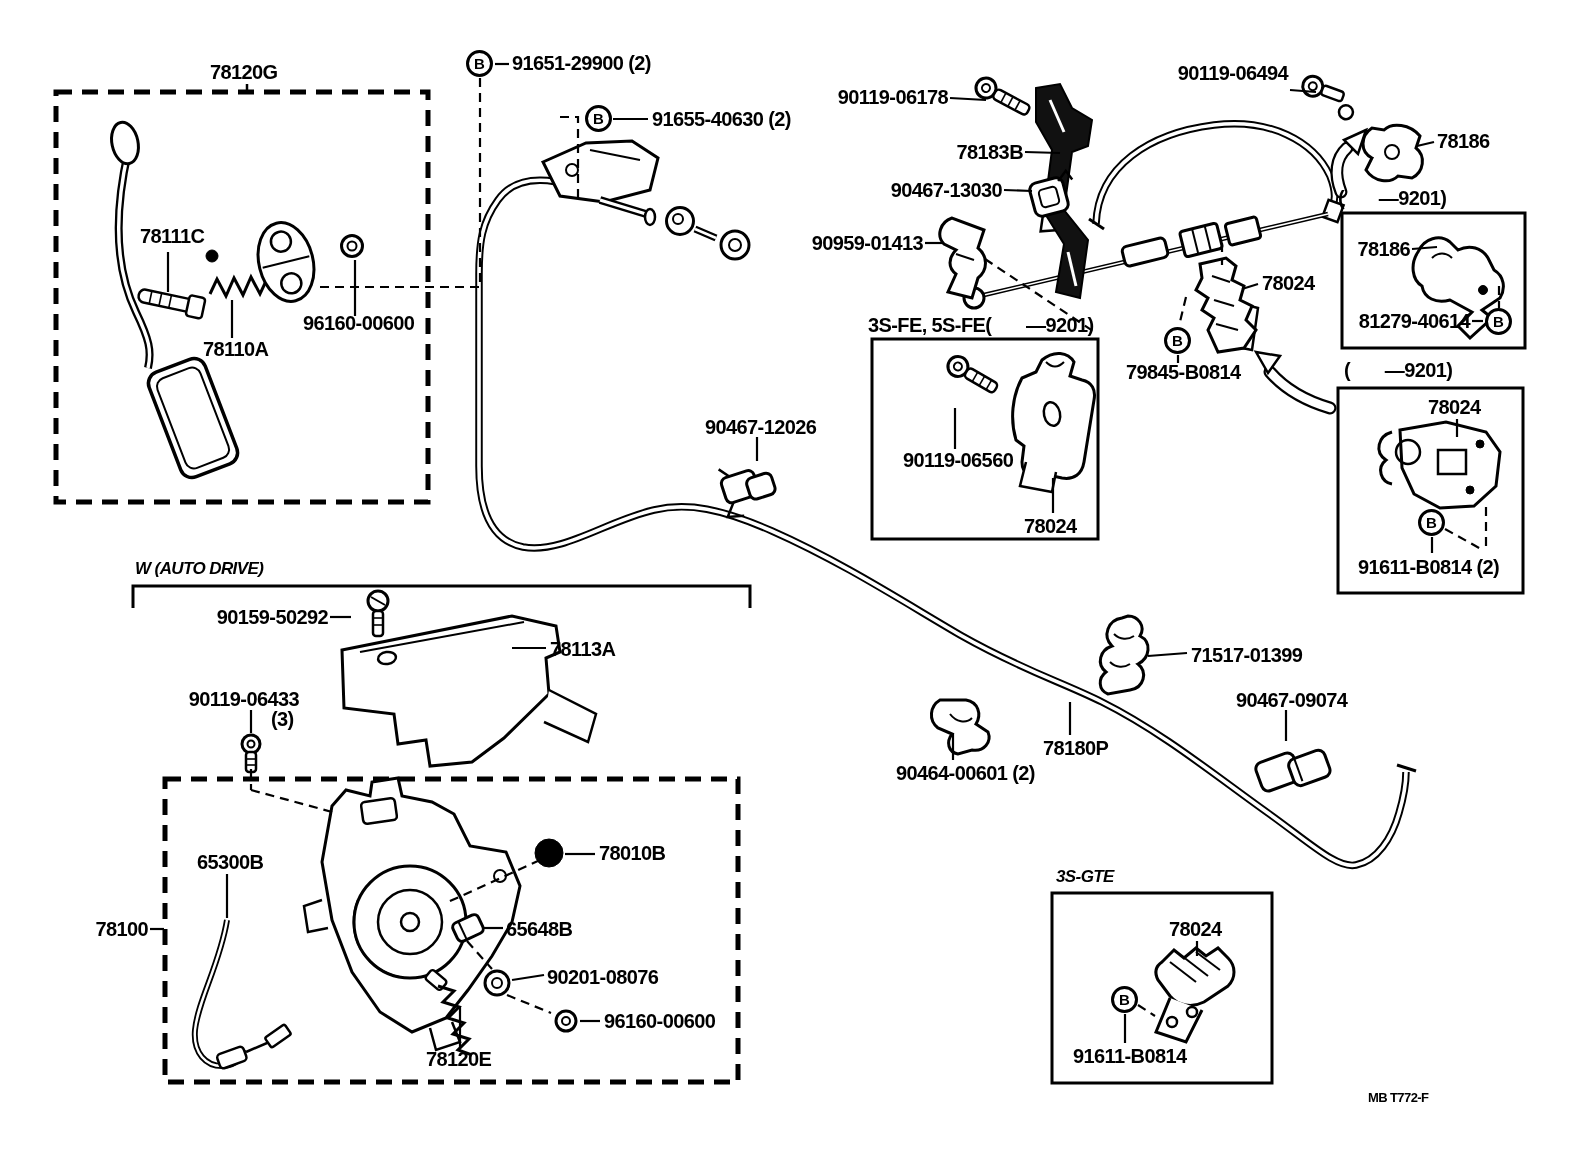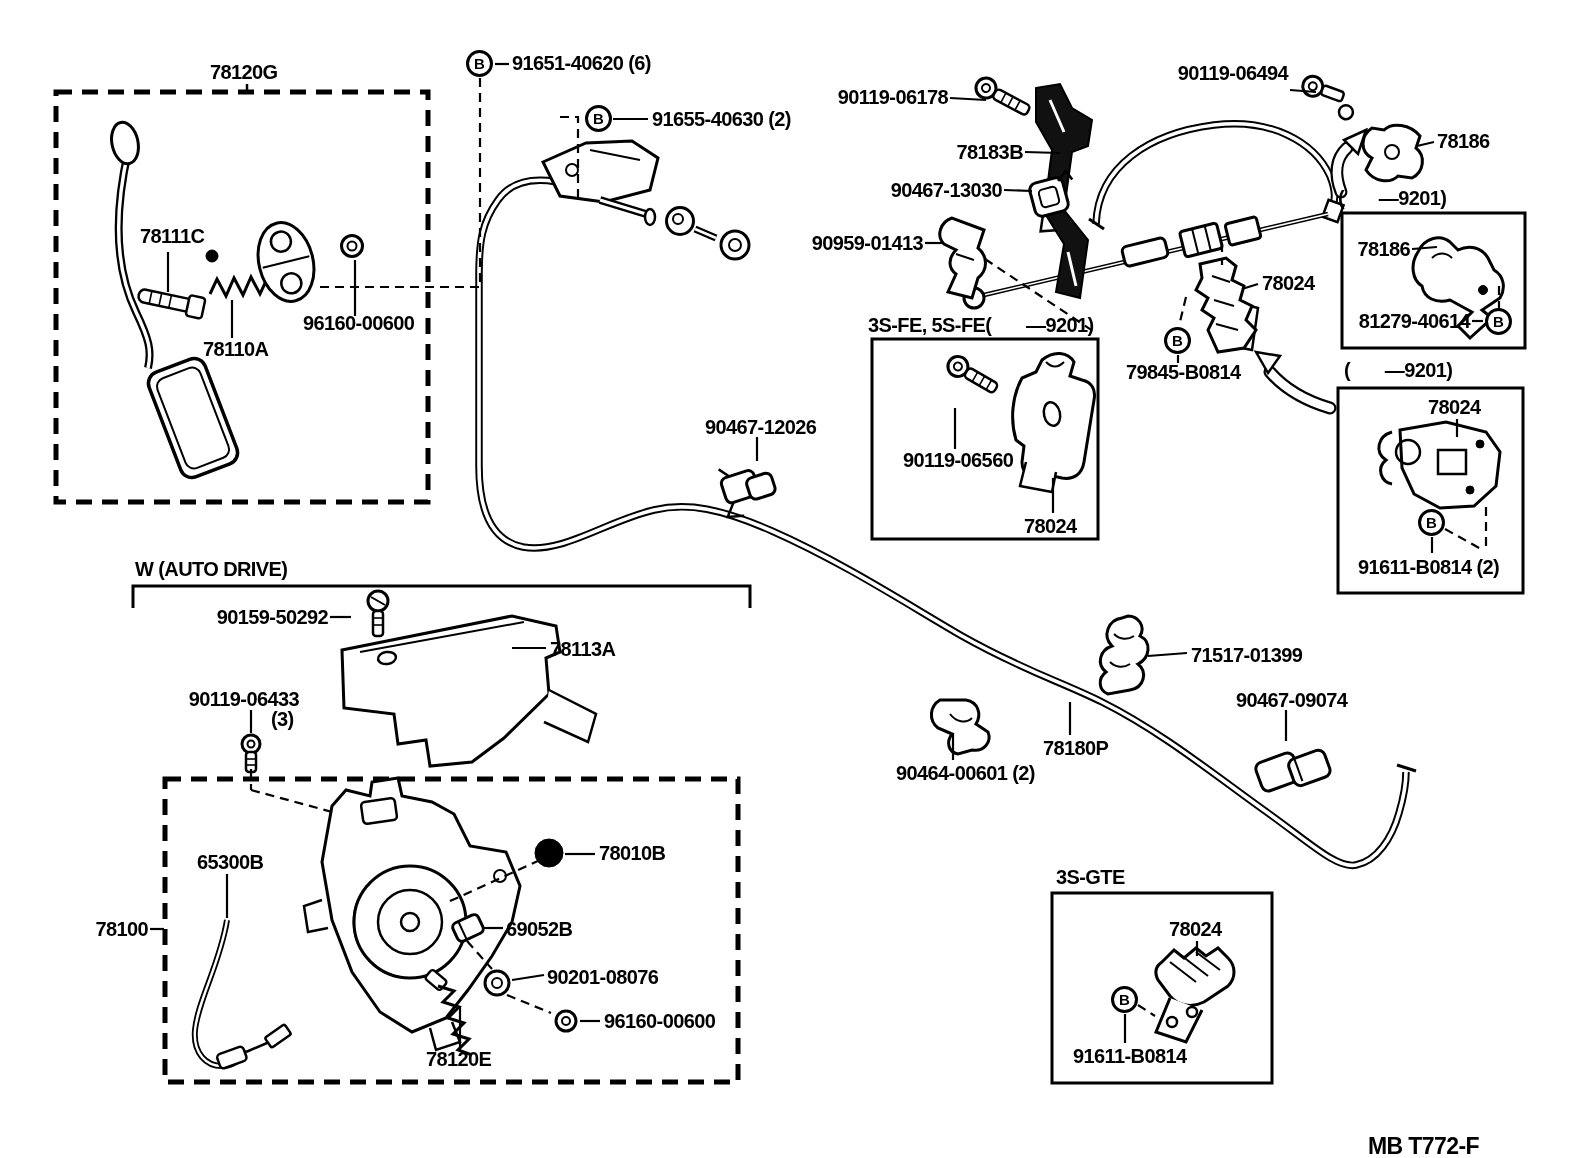--- a/index.html
+++ b/index.html
@@ -1,25 +1,25 @@
 <!DOCTYPE html>
 <html><head>
 <meta charset="utf-8">
 <style>
   html,body{margin:0;padding:0;background:#ffffff;}
   #stage{position:relative;width:1576px;height:1158px;background:#ffffff;overflow:hidden;
          font-family:"Liberation Sans", sans-serif;}
   #art{position:absolute;left:0;top:0;}
   .lbl{position:absolute;color:#000;font-weight:700;font-size:20px;line-height:24px;
        white-space:pre;letter-spacing:-0.6px;}
-  .hdr{font-size:20px;line-height:26px;}
+  .hdr{font-size:17px;line-height:26px;font-style:italic;}
   .bmark{position:absolute;width:27px;height:27px;border:3px solid #000;border-radius:50%;
          box-sizing:border-box;background:#fff;color:#000;text-align:center;
          font-size:15px;line-height:21px;font-weight:700;}
-  .code{font-size:23px;margin-top:48px;}
+  .code{font-size:13px;}
 </style>
 </head>
 <body>
 
 <div id="stage">
 
 <svg id="art" width="1576" height="1158" viewBox="0 0 1576 1158">
 
   <g stroke="#000" fill="none">
     <rect x="56" y="92" width="372" height="410" stroke-width="5" stroke-dasharray="16 10"></rect>
@@ -332,21 +332,21 @@
     <path d="M1330,408 C1303,400 1284,388 1270,372" stroke="#000" stroke-width="13" fill="none" stroke-linecap="round"></path>
     <path d="M1330,408 C1303,400 1284,388 1270,372" stroke="#fff" stroke-width="8.5" fill="none" stroke-linecap="round"></path>
     <polygon points="1256,352 1280,356 1268,373" fill="#fff" stroke="#000" stroke-width="2.5"></polygon>
   </g>
 </svg>
 
 <div class="lbl" style="left:210px;top:60px">78120G</div>
 <div class="lbl" style="left:140px;top:224px">78111C</div>
 <div class="lbl" style="left:203px;top:337px">78110A</div>
 <div class="lbl" style="left:303px;top:311px">96160-00600</div>
-<div class="lbl" style="left:512px;top:51px">91651-40620 (6)</div>
+<div class="lbl" style="left:512px;top:51px">91651-29900 (2)</div>
 <div class="lbl" style="left:652px;top:107px">91655-40630 (2)</div>
 <div class="lbl" style="right:628px;top:85px">90119-06178</div>
 <div class="lbl" style="right:553px;top:140px">78183B</div>
 <div class="lbl" style="right:574px;top:178px">90467-13030</div>
 <div class="lbl" style="right:653px;top:231px">90959-01413</div>
 <div class="lbl" style="right:288px;top:61px">90119-06494</div>
 <div class="lbl" style="left:1437px;top:129px">78186</div>
 <div class="lbl" style="left:1338px;top:186px">(       —9201)</div>
 <div class="lbl" style="right:166px;top:237px">78186</div>
 <div class="lbl" style="right:106px;top:309px">81279-40614</div>
@@ -360,21 +360,21 @@
 <div class="lbl" style="left:1428px;top:395px">78024</div>
 <div class="lbl" style="left:1358px;top:555px">91611-B0814 (2)</div>
 <div class="lbl hdr" style="left:135px;top:556px">W (AUTO DRIVE)</div>
 <div class="lbl" style="right:1248px;top:605px">90159-50292</div>
 <div class="lbl" style="left:550px;top:637px">78113A</div>
 <div class="lbl" style="right:1277px;top:687px">90119-06433</div>
 <div class="lbl" style="left:271px;top:707px">(3)</div>
 <div class="lbl" style="left:197px;top:850px">65300B</div>
 <div class="lbl" style="right:1428px;top:917px">78100</div>
 <div class="lbl" style="left:599px;top:841px">78010B</div>
-<div class="lbl" style="left:506px;top:917px">69052B</div>
+<div class="lbl" style="left:506px;top:917px">65648B</div>
 <div class="lbl" style="left:547px;top:965px">90201-08076</div>
 <div class="lbl" style="left:604px;top:1009px">96160-00600</div>
 <div class="lbl" style="left:426px;top:1047px">78120E</div>
 <div class="lbl" style="left:896px;top:761px">90464-00601 (2)</div>
 <div class="lbl" style="left:1043px;top:736px">78180P</div>
 <div class="lbl" style="left:1191px;top:643px">71517-01399</div>
 <div class="lbl" style="left:1236px;top:688px">90467-09074</div>
 <div class="lbl hdr" style="left:1056px;top:864px">3S-GTE</div>
 <div class="lbl" style="left:1169px;top:917px">78024</div>
 <div class="lbl" style="left:1073px;top:1044px">91611-B0814</div>

